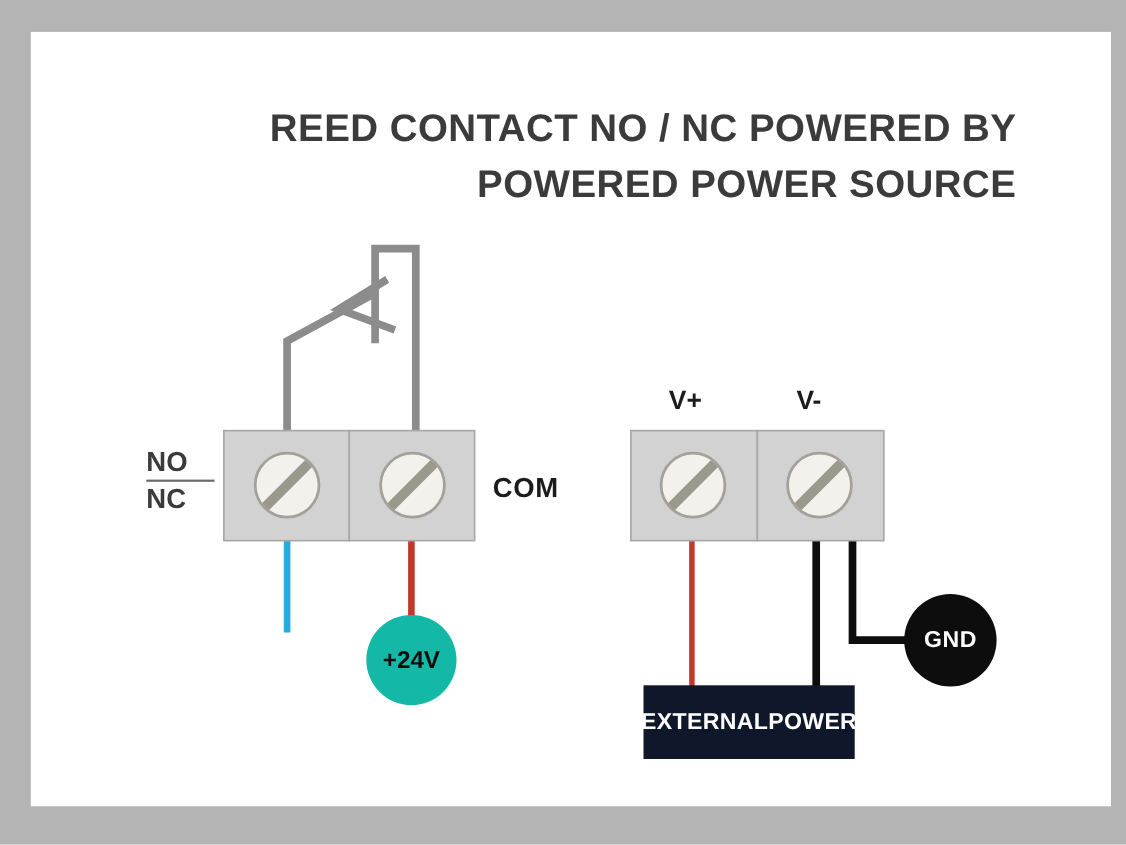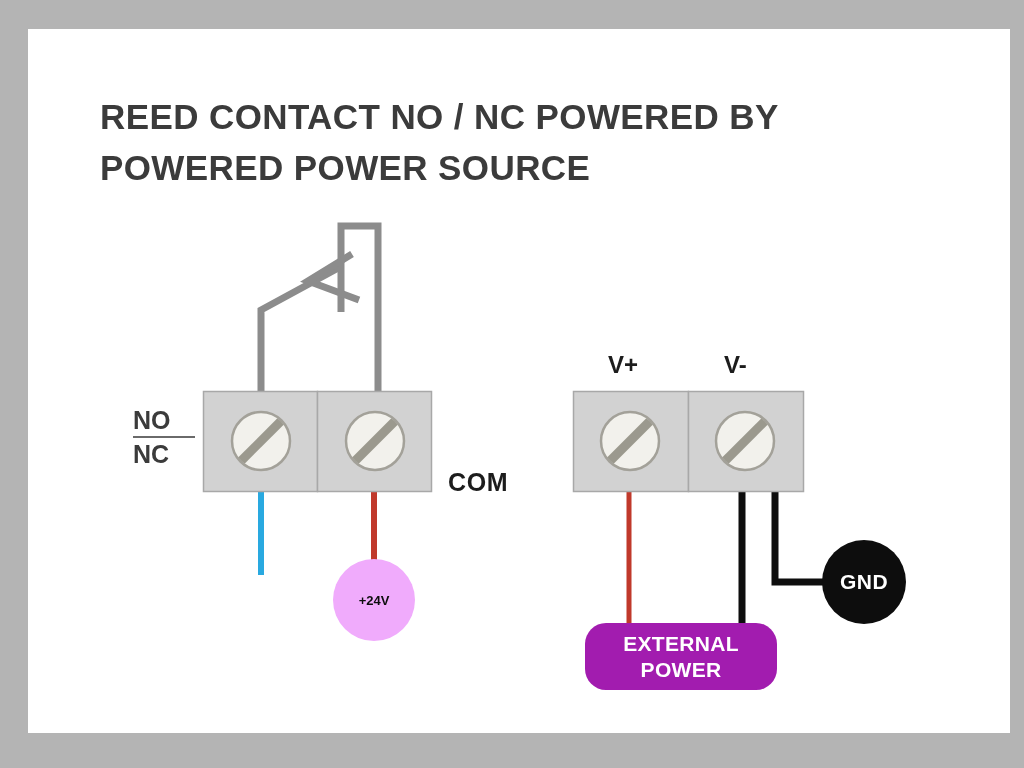--- a/index.html
+++ b/index.html
@@ -31,37 +31,37 @@
     height: 768px;
     pointer-events: none;
   }
 
   
   .title-block {
     position: absolute;
     left: 100px;
     top: 92px;
     width: 824px;
-    text-align: left;
+    text-align: right;
     color: #3b3b3b;
     font-size: 35px;
     font-weight: bold;
     letter-spacing: 0.4px;
     line-height: 1.45;
   }
   .title-line { display: block; white-space: nowrap; }
 
   
   .lbl {
     position: absolute;
     color: #1c1c1c;
     font-weight: bold;
     white-space: nowrap;
   }
-  .lbl-com { left: 448px; top: 430px; font-size: 25px; letter-spacing: 0.6px; margin-top: 38px; }
+  .lbl-com { left: 448px; top: 430px; font-size: 25px; letter-spacing: 0.6px; }
   .lbl-vplus { left: 608px; top: 351px; font-size: 24px; }
   .lbl-vminus { left: 724px; top: 351px; font-size: 24px; }
 
   .nonc {
     position: absolute;
     left: 133px;
     top: 406px;
     width: 62px;
     color: #3b3b3b;
     font-size: 25px;
@@ -84,48 +84,47 @@
     font-weight: bold;
   }
   .node-ui {
     left: 221px; top: 560px; width: 80px; height: 80px;
     background: #29a9e0;
     color: #0d1b3e;
     font-size: 19px;
   }
   .node-24v {
     left: 333px; top: 559px; width: 82px; height: 82px;
-    background: #f0abfc;
+    background: #14b8a6;
     color: #0d0d0d;
-    font-size: 13px;
+    font-size: 22px;
   }
   .node-gnd {
     left: 822px; top: 540px; width: 84px; height: 84px;
     background: #0d0d0d;
     color: #ffffff;
     font-size: 21px;
     letter-spacing: 0.5px;
   }
 
   
   .extpower {
     position: absolute;
     left: 585px; top: 623px;
     width: 192px; height: 67px;
-    background: #a21caf;
+    background: #0f172a;
     color: #ffffff;
     display: flex;
-    flex-direction: column;
+    flex-direction: row;
     align-items: center;
     justify-content: center;
     font-size: 21px;
     font-weight: bold;
     line-height: 1.2;
     letter-spacing: 0.3px;
-    border-radius: 21px;
   }
 </style>
 </head>
 <body>
 
 <div id="page">
 
   <div id="canvas"></div>
 
   <svg id="diagram-svg" viewBox="0 0 1024 768">

